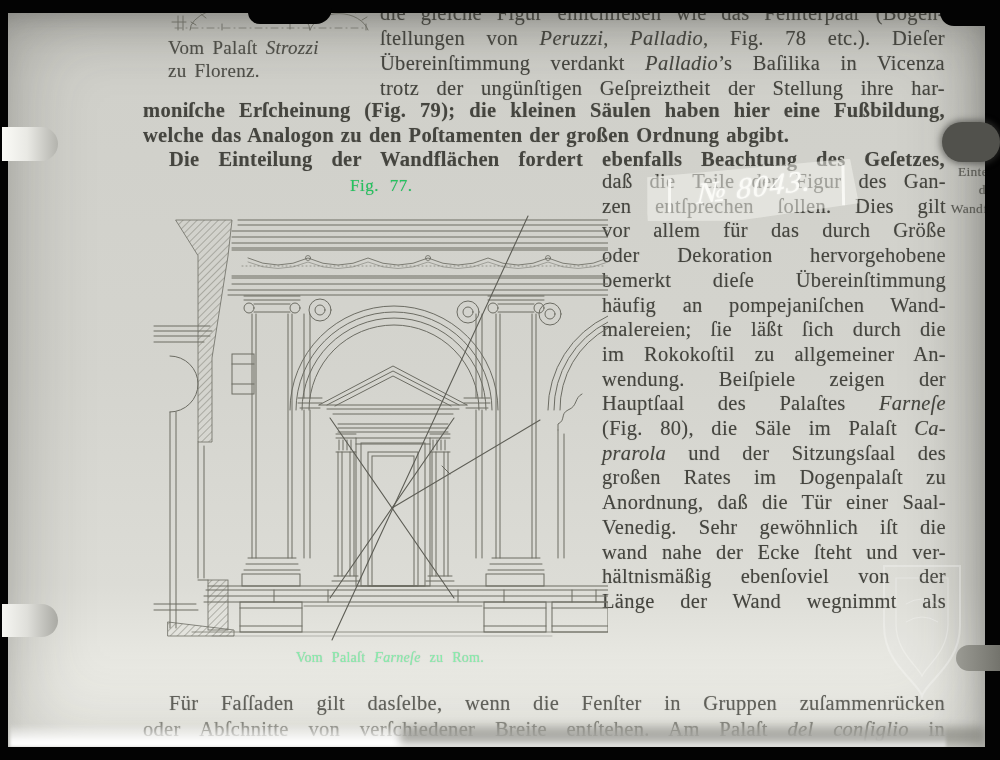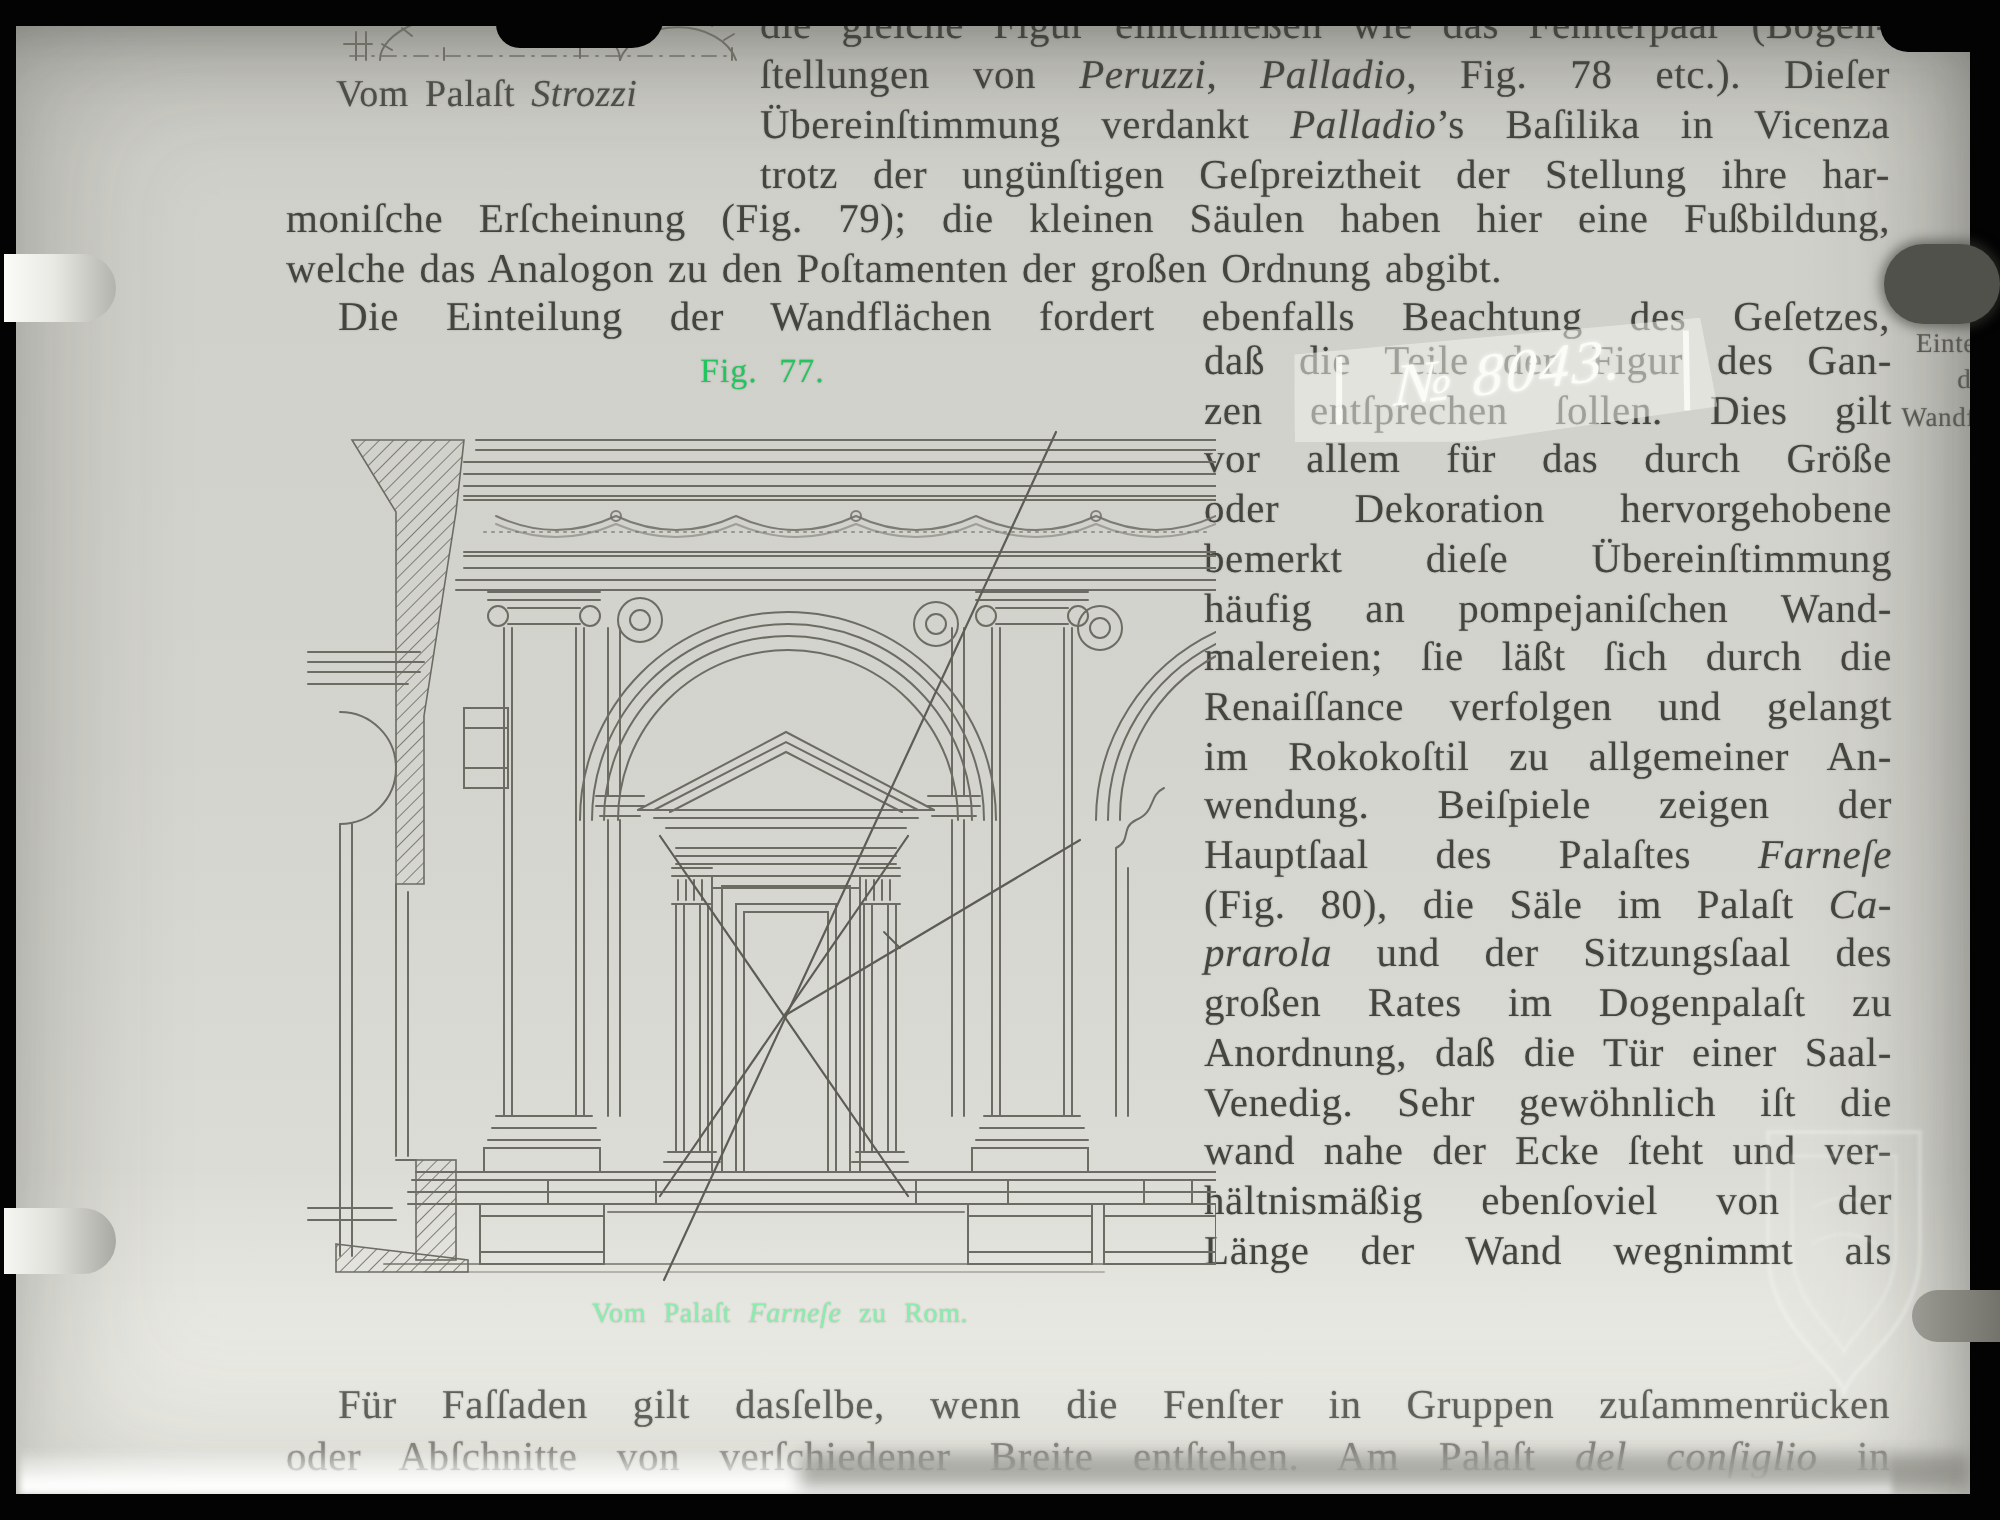--- a/index.html
+++ b/index.html
@@ -40,21 +40,21 @@
 
   
   .txt{position:absolute;color:#45453f;letter-spacing:.3px;word-spacing:1.5px;z-index:2;
     text-shadow:0 0 1px rgba(70,70,64,.35);}
   .line{display:block;}
   .jl{text-align:justify;text-align-last:justify;}
   .ind{text-indent:26px;}
   .it{font-style:italic;}
 
   #intro-col{left:380px;top:1px;width:565px;font-size:20.5px;line-height:25px;}
-  #full-col{left:143px;top:98px;width:802px;font-size:20.5px;line-height:24.6px;}
+  #full-col{left:143px;top:98px;width:802px;font-size:20.5px;line-height:24.6px;font-weight:bold;}
   #right-col{left:602px;top:169px;width:344px;font-size:20.5px;line-height:24.7px;}
   #bottom-col{left:143px;top:691px;width:802px;font-size:20.5px;line-height:25.6px;color:#60605a;}
   #bottom-col .line:nth-child(2){color:#84847c;filter:blur(.3px);}
 
   #strozzi-caption{left:168px;top:36px;width:208px;text-align:left;font-size:19px;line-height:23px;color:#4e4e48;word-spacing:3px;}
   #fig-label{left:350px;top:176px;font-size:17px;color:#22c55e;word-spacing:6px;letter-spacing:.5px;text-align:center;}
   #fig-caption{left:222px;top:650px;width:336px;text-align:center;font-size:14px;color:#86efac;word-spacing:5px;}
 
   #margin-note{left:916px;top:144px;width:76px;text-align:right;font-size:13.5px;line-height:18.5px;color:#5a5a54;z-index:2;}
 
@@ -90,20 +90,21 @@
       <path d="M134,22 L140,18 M124,13 L128,8 M110,7 L112,2 M94,4 L95,0 M78,4 L77,0 M62,6 L60,1 M48,11 L44,6 M36,18 L31,14 M26,25 L21,22"></path>
       <path d="M140,30 A30,22 0 0 1 198,30"></path>
       <path d="M192,20 L197,17 M186,13 L190,9 M176,9 L178,4 M164,8 L164,3 M152,12 L149,7 M144,19 L140,15"></path>
       <path d="M8,16 V30 M13,16 V30 M2,22 H16"></path>
       <path d="M52,24 V30 M120,23 V29 M196,24 V30"></path>
     </g>
   </svg>
 
   <div class="txt" id="strozzi-caption">
     <span class="line"><span>Vom Palaſt </span><span class="it">Strozzi</span></span>
+    <span class="line">zu Florenz.</span>
   </div>
 
   <div class="txt" id="fig-label">Fig. 77.</div>
   <div class="txt" id="fig-caption"><span>Vom Palaſt </span><span class="it">Farneſe</span><span> zu Rom.</span></div>
 
   <div class="txt" id="intro-col">
     <span class="line jl"><span>die gleiche Figur einſchließen wie das Fenſterpaar (Bogen-</span></span>
     <span class="line jl"><span>ſtellungen von </span><span class="it">Peruzzi</span><span>, </span><span class="it">Palladio</span><span>, Fig. 78 etc.). Dieſer</span></span>
     <span class="line jl"><span>Übereinſtimmung verdankt </span><span class="it">Palladio</span><span>’s Baſilika in Vicenza</span></span>
     <span class="line jl"><span>trotz der ungünſtigen Geſpreiztheit der Stellung ihre har-</span></span>
@@ -116,21 +117,20 @@
   </div>
 
   <div class="txt" id="right-col">
     <span class="line jl"><span>daß die Teile der Figur des Gan-</span></span>
     <span class="line jl"><span>zen entſprechen ſollen. Dies gilt</span></span>
     <span class="line jl"><span>vor allem für das durch Größe</span></span>
     <span class="line jl"><span>oder Dekoration hervorgehobene</span></span>
     <span class="line jl"><span>bemerkt dieſe Übereinſtimmung</span></span>
     <span class="line jl"><span>häufig an pompejaniſchen Wand-</span></span>
     <span class="line jl"><span>malereien; ſie läßt ſich durch die</span></span>
-    <span class="line jl"><span>Renaiſſance verfolgen und gelangt</span></span>
     <span class="line jl"><span>im Rokokoſtil zu allgemeiner An-</span></span>
     <span class="line jl"><span>wendung. Beiſpiele zeigen der</span></span>
     <span class="line jl"><span>Hauptſaal des Palaſtes </span><span class="it">Farneſe</span></span>
     <span class="line jl"><span>(Fig. 80), die Säle im Palaſt </span><span class="it">Ca-</span></span>
     <span class="line jl"><span class="it">prarola</span><span> und der Sitzungsſaal des</span></span>
     <span class="line jl"><span>großen Rates im Dogenpalaſt zu</span></span>
     <span class="line jl"><span>Anordnung, daß die Tür einer Saal-</span></span>
     <span class="line jl"><span>Venedig. Sehr gewöhnlich iſt die</span></span>
     <span class="line jl"><span>wand nahe der Ecke ſteht und ver-</span></span>
     <span class="line jl"><span>hältnismäßig ebenſoviel von der</span></span>

